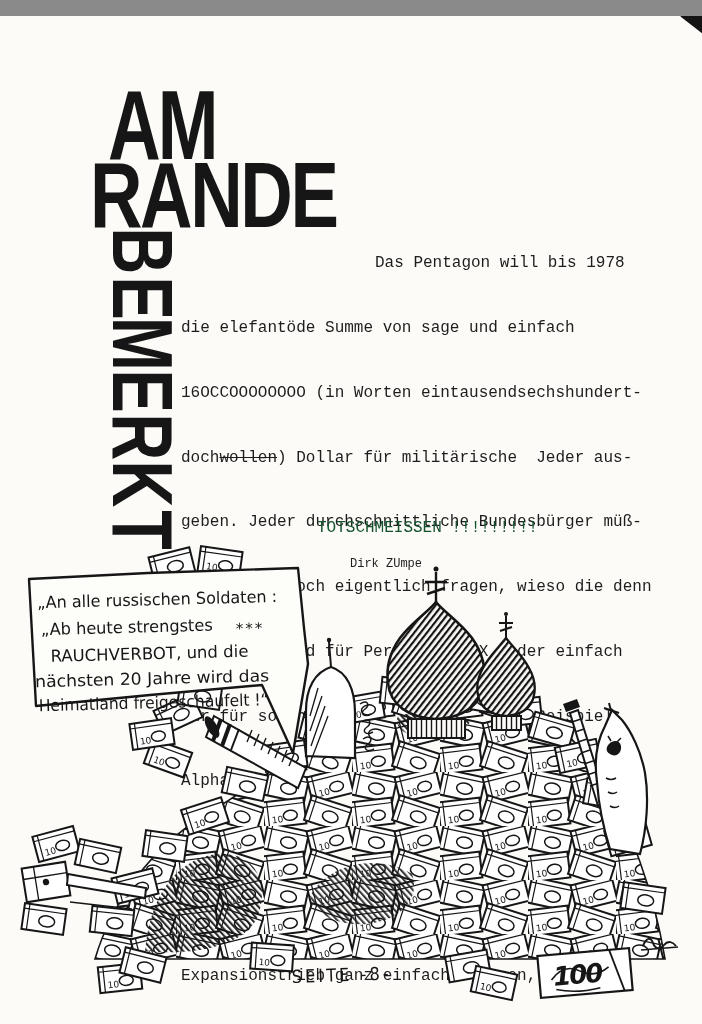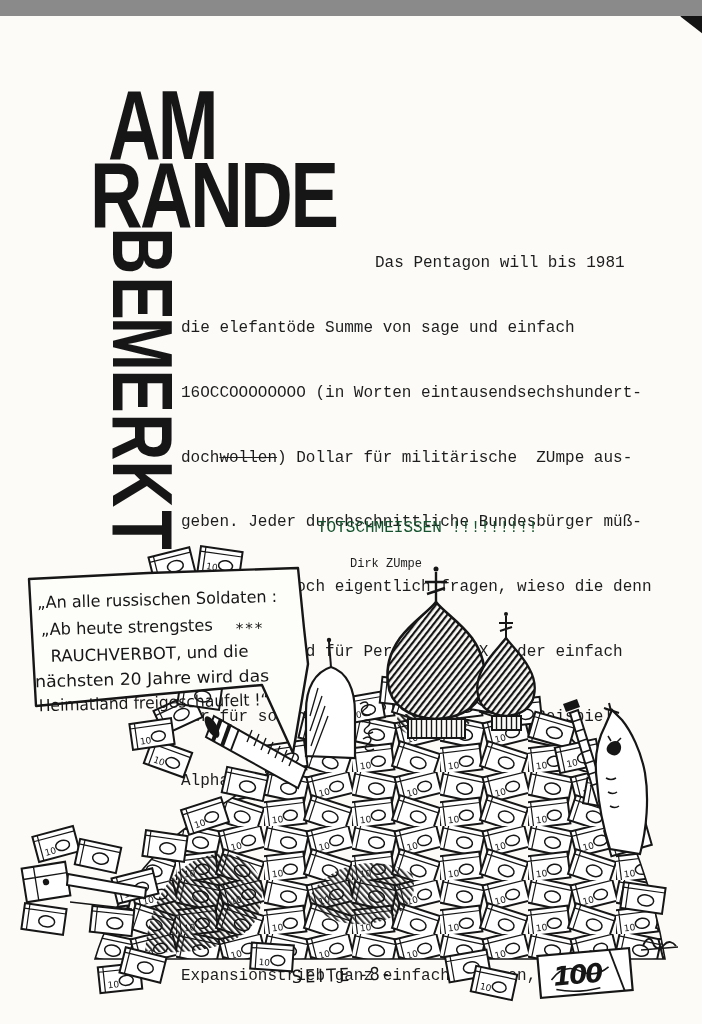--- a/index.html
+++ b/index.html
@@ -67,24 +67,24 @@
       </div>
     <div class="vcell">
         <span>K</span>
       </div>
     <div class="vcell">
         <span>T</span>
       </div>
   </div>
 
   <div class="typed">
-    <div class="ln ln-first">Das Pentagon will bis 1981</div>
+    <div class="ln ln-first">Das Pentagon will bis 1978</div>
     <div class="ln">die elefantöde Summe von sage und einfach</div>
     <div class="ln">16OCCOOOOOOOO (in Worten eintausendsechshundert-</div>
-    <div class="ln"><span>doch</span><span class="strike">wollen</span><span>) Dollar für militärische  ZUmpe aus-</span></div>
+    <div class="ln"><span>doch</span><span class="strike">wollen</span><span>) Dollar für militärische  Jeder aus-</span></div>
     <div class="ln">geben. Jeder durchschnittliche Bundesbürger müß-</div>
     <div class="ln">te sich da doch eigentlich fragen, wieso die denn</div>
     <div class="ln">das ganze Geld für Pershings, MX  oder einfach</div>
     <div class="ln">nur für solche Kleinigkeiten wie zum Beispiel</div>
     <div class="ln"><span>Alpha Jets und äh</span><span class="faded">n</span><span>liche Dinge ausgeben wollen.</span></div>
     <div class="ln">Mein Vorschlag: Mit einem Freiwilligenheer von</div>
     <div class="ln">ein paar Tausend Mann.. läßt sich der russische</div>
     <div class="ln">Expansionstrieb ganz einfach stoppen, denn mit</div>
     <div class="ln">dem ganzen Geld  auf einem Haufen läßt sich der</div>
     

